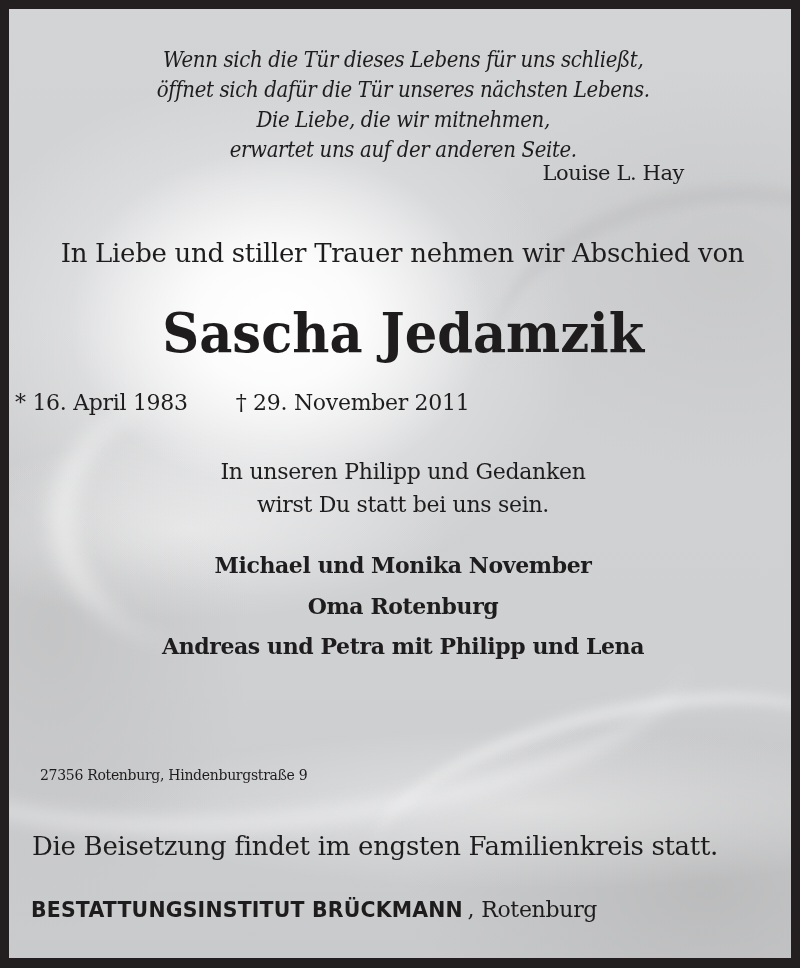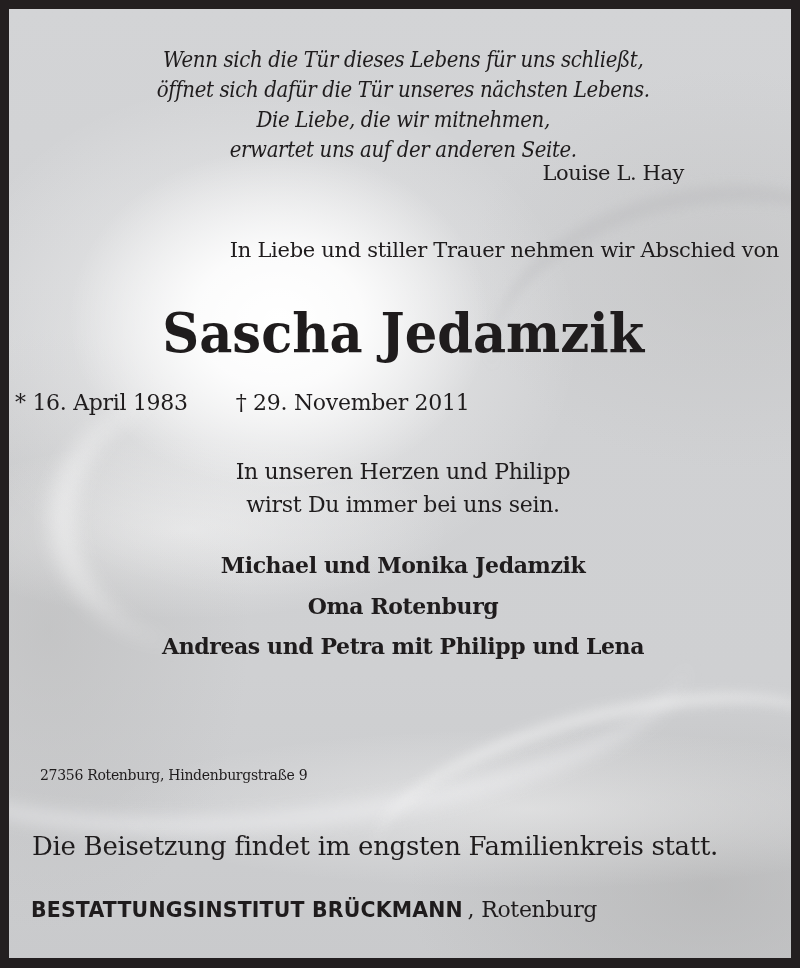--- a/index.html
+++ b/index.html
@@ -82,23 +82,23 @@
     }
     .author {
       position: absolute;
       top: 152px;
       right: 107px;
       font-size: 21px;
       letter-spacing: -0.4px;
     }
     .intro {
       position: absolute;
-      left: 0; right: 12px; top: 229px;
-      text-align: right;
-      font-size: 21px;
+      left: 0; right: 1px; top: 229px;
+      text-align: center;
+      font-size: 26px;
       letter-spacing: -0.3px;
     }
     .name {
       position: absolute;
       left: 0; right: 0; top: 290px;
       text-align: center;
       font-size: 55px;
       font-weight: bold;
       letter-spacing: 0px;
       transform: scaleX(0.93);
@@ -186,26 +186,26 @@
 
     <div class="intro">In Liebe und stiller Trauer nehmen wir Abschied von</div>
 
     <div class="name">Sascha Jedamzik</div>
 
     <div class="dates">
       <span>* 16. April 1983</span><span class="sep"></span><span>† 29. November 2011</span>
     </div>
 
     <div class="memo">
-      <span class="line">In unseren Herzen und Philipp</span>
-      <span class="line">wirst Du immer bei uns sein.</span>
+      <span class="line">In unseren Philipp und Gedanken</span>
+      <span class="line">wirst Du statt bei uns sein.</span>
     </div>
 
     <div class="family">
-      <span class="line">Michael und Monika Jedamzik</span>
+      <span class="line">Michael und Monika November</span>
       <span class="line">Oma Rotenburg</span>
       <span class="line">Andreas und Petra mit Philipp und Lena</span>
     </div>
 
     <div class="address">27356 Rotenburg, Hindenburgstraße 9</div>
 
     <div class="funeral-note">Die Beisetzung findet im engsten Familienkreis statt.</div>
 
     <div class="undertaker">
       <span class="logo">BESTATTUNGSINSTITUT BRÜCKMANN</span><span>,</span><span class="city"> Rotenburg</span>

